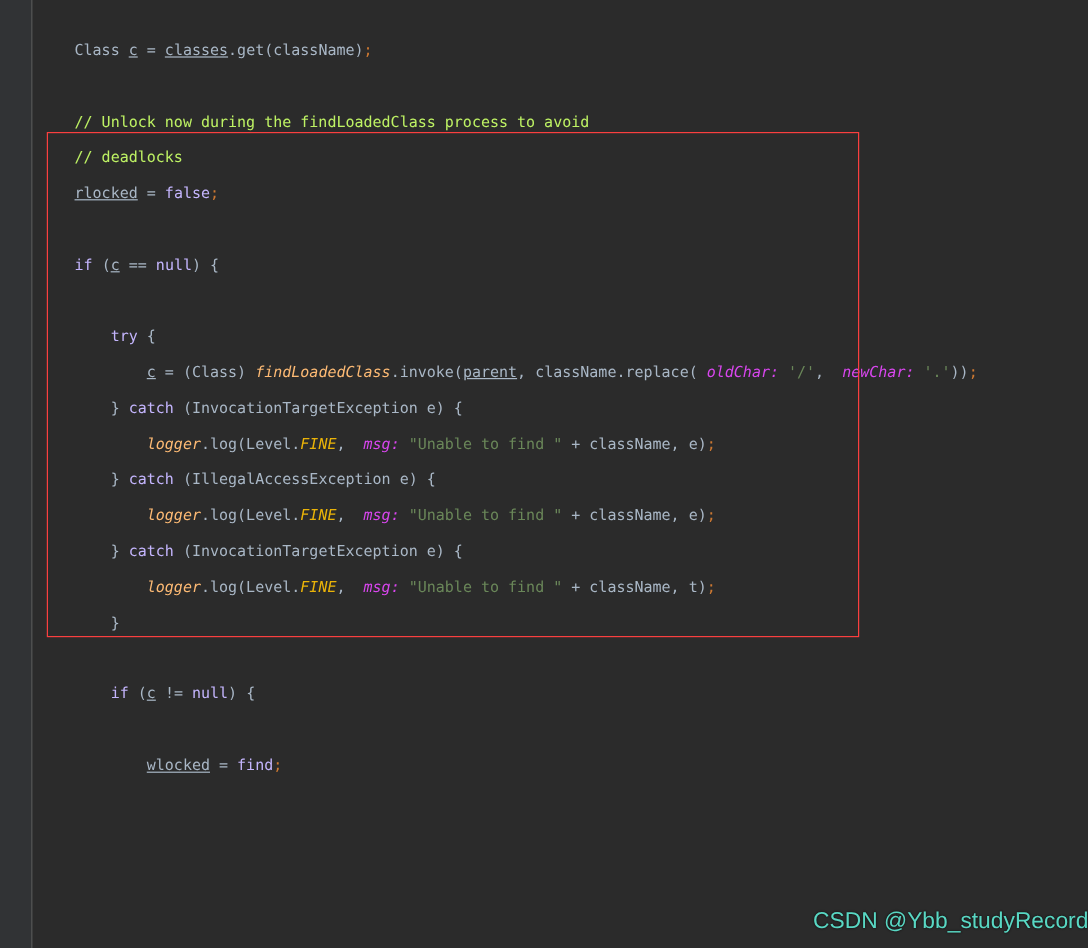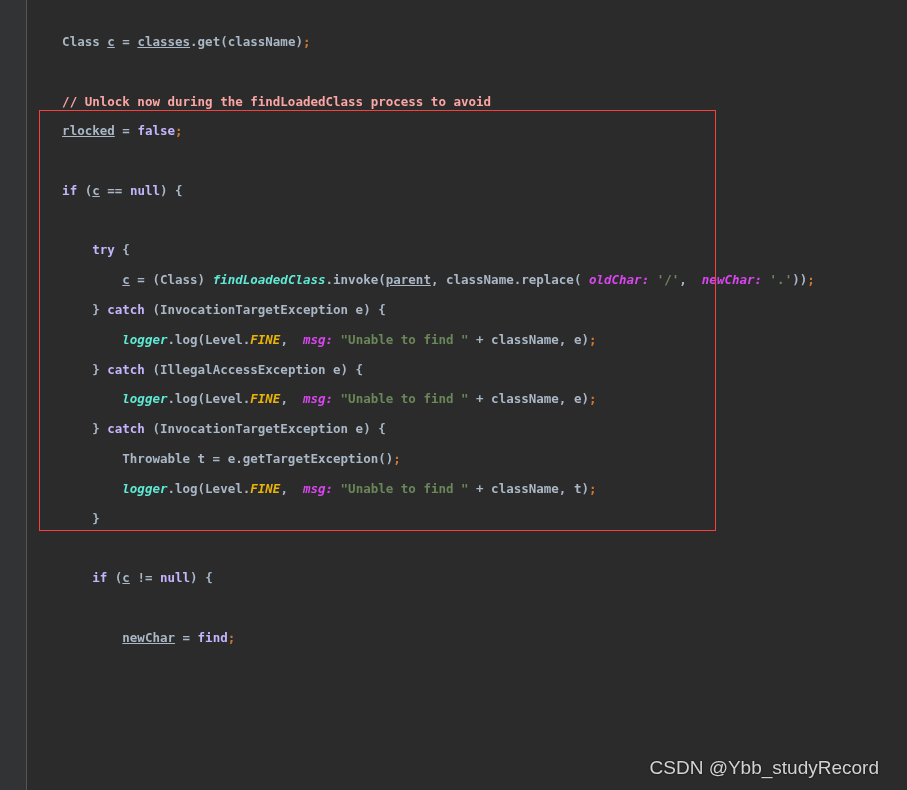--- a/index.html
+++ b/index.html
@@ -23,79 +23,79 @@
     background: #313335;
     border-right: 1px solid #555;
   }
   .code-area {
     position: absolute;
     left: 32px;
     top: 20px;
     font-family: inherit;
     white-space: pre;
   }
-  .line { height: 14.9px; font-weight: bold; }
-  .comment { color: #fca5a5; }
+  .line { height: 14.9px; }
+  .comment { color: #bef264; }
   .keyword { color: #c4b5fd; }
   .string { color: #6a8759; }
   .field { color: #a9b7c6; text-decoration: underline; }
   .var { color: #a9b7c6; text-decoration: underline; }
-  .method { color: #5eead4; font-style: italic; }
+  .method { color: #fdba74; font-style: italic; }
   .static { color: #eab308; font-style: italic; }
   .hint { color: #d946ef; font-style: italic; }
   .plain { color: #a9b7c6; }
   .semi { color: #cc7832; }
 
   .highlight-box {
     position: absolute;
     left: 39px;
     top: 110px;
     width: 677px;
     height: 421px;
     border: 1px solid #fa3f3f;
     pointer-events: none;
   }
   .watermark {
     position: absolute;
-    right: 28px;
+    right: 0;
     bottom: 14px;
-    color: #e5e5e5;
+    color: #5eead4;
     font-size: 19px;
     font-family: Arial, sans-serif;
     opacity: 0.9;
     text-shadow: 0 0 2px #000;
   }
 </style>
 </head>
 <body>
 
 <div class="gutter"></div>
 
 <div class="code-area">
 <div class="line"><span class="plain">    Class </span><span class="var">c</span><span class="plain"> = </span><span class="field">classes</span><span class="plain">.get(className)</span><span class="semi">;</span></div>
 <div class="line"></div>
 <div class="line"><span class="comment">    // Unlock now during the findLoadedClass process to avoid</span></div>
+<div class="line"><span class="comment">    // deadlocks</span></div>
 <div class="line"><span class="plain">    </span><span class="field">rlocked</span><span class="plain"> = </span><span class="keyword">false</span><span class="semi">;</span></div>
 <div class="line"></div>
 <div class="line"><span class="plain">    </span><span class="keyword">if</span><span class="plain"> (</span><span class="var">c</span><span class="plain"> == </span><span class="keyword">null</span><span class="plain">) {</span></div>
 <div class="line"></div>
 <div class="line"><span class="plain">        </span><span class="keyword">try</span><span class="plain"> {</span></div>
 <div class="line"><span class="plain">            </span><span class="var">c</span><span class="plain"> = (Class) </span><span class="method">findLoadedClass</span><span class="plain">.invoke(</span><span class="field">parent</span><span class="plain">, className.replace( </span><span class="hint">oldChar: </span><span class="string">'/'</span><span class="plain">,  </span><span class="hint">newChar: </span><span class="string">'.'</span><span class="plain">))</span><span class="semi">;</span></div>
 <div class="line"><span class="plain">        } </span><span class="keyword">catch</span><span class="plain"> (InvocationTargetException e) {</span></div>
 <div class="line"><span class="plain">            </span><span class="method">logger</span><span class="plain">.log(Level.</span><span class="static">FINE</span><span class="plain">,  </span><span class="hint">msg: </span><span class="string">"Unable to find "</span><span class="plain"> + className, e)</span><span class="semi">;</span></div>
 <div class="line"><span class="plain">        } </span><span class="keyword">catch</span><span class="plain"> (IllegalAccessException e) {</span></div>
 <div class="line"><span class="plain">            </span><span class="method">logger</span><span class="plain">.log(Level.</span><span class="static">FINE</span><span class="plain">,  </span><span class="hint">msg: </span><span class="string">"Unable to find "</span><span class="plain"> + className, e)</span><span class="semi">;</span></div>
 <div class="line"><span class="plain">        } </span><span class="keyword">catch</span><span class="plain"> (InvocationTargetException e) {</span></div>
-<div class="line"><span class="plain">            Throwable t = e.getTargetException()</span><span class="semi">;</span></div>
 <div class="line"><span class="plain">            </span><span class="method">logger</span><span class="plain">.log(Level.</span><span class="static">FINE</span><span class="plain">,  </span><span class="hint">msg: </span><span class="string">"Unable to find "</span><span class="plain"> + className, t)</span><span class="semi">;</span></div>
 <div class="line"><span class="plain">        }</span></div>
 <div class="line"></div>
 <div class="line"><span class="plain">        </span><span class="keyword">if</span><span class="plain"> (</span><span class="var">c</span><span class="plain"> != </span><span class="keyword">null</span><span class="plain">) {</span></div>
 <div class="line"></div>
-<div class="line"><span class="plain">            </span><span class="field">newChar</span><span class="plain"> = </span><span class="keyword">find</span><span class="semi">;</span></div>
+<div class="line"><span class="plain">            </span><span class="field">wlocked</span><span class="plain"> = </span><span class="keyword">find</span><span class="semi">;</span></div>
 <div class="line"></div>
 
 
 
 
 
 
 
 
 

